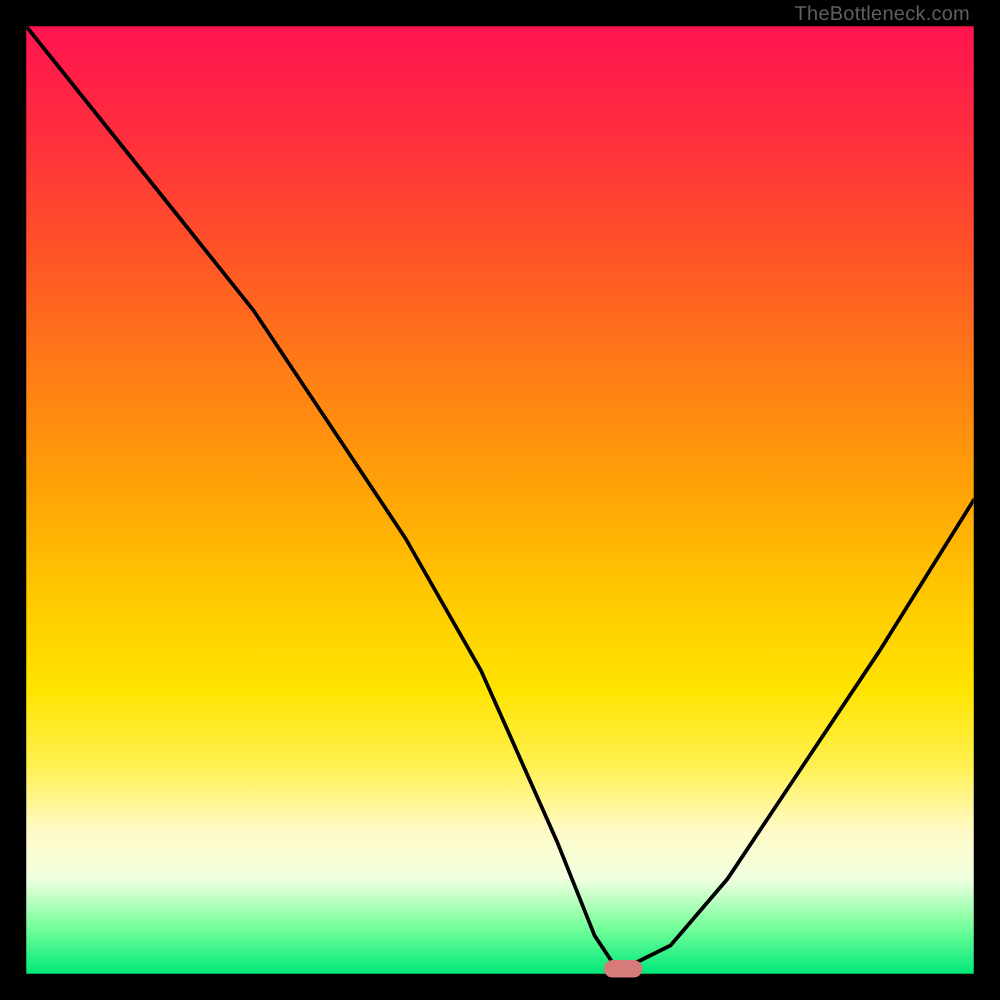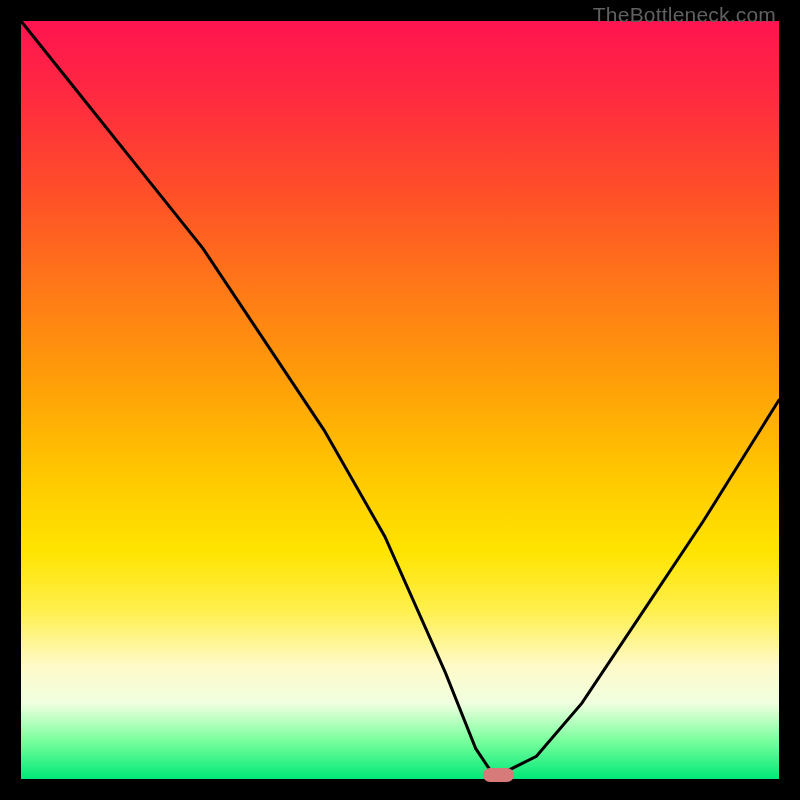--- a/index.html
+++ b/index.html
@@ -16,21 +16,21 @@
       #ffc800 60%,
       #ffe400 70%,
       #fff050 78%,
       #fffac8 85%,
       #f0ffe0 90%,
       #78ff9c 95%,
       #00e878 100%);
   }
   .curve-svg { position: absolute; top: 0; left: 0; width: 100%; height: 100%; }
   .marker { position: absolute; width: 33px; height: 14px; background: #d77a7a; border-radius: 7px; }
-  .watermark { position: absolute; top: 3px; right: 24px; color: #606060; font-size: 21px; font-weight: 500; letter-spacing: 0.2px; }
+  .watermark { position: absolute; top: 3px; right: 24px; color: #606060; font-size: 16px; font-weight: 500; letter-spacing: 0.2px; }
 </style>
 </head>
 <body>
 
 <div class="frame">
   <div class="plot-area">
     <div class="gradient-bg"></div>
     <svg class="curve-svg" viewBox="0 0 758 758" preserveAspectRatio="none">
       <path fill="none" stroke="#000" stroke-width="3" stroke-linecap="round" d="M0.0 0.0 L60.6 75.8 L121.3 151.6 L181.9 227.4 L242.6 318.4 L303.2 409.3 L363.8 515.4 L424.5 651.9 L454.8 727.7 L470.0 750.4 L485.1 750.4 L515.4 735.3 L560.9 682.2 L621.6 591.2 L682.2 500.3 L758.0 379.0"></path>
     </svg>

